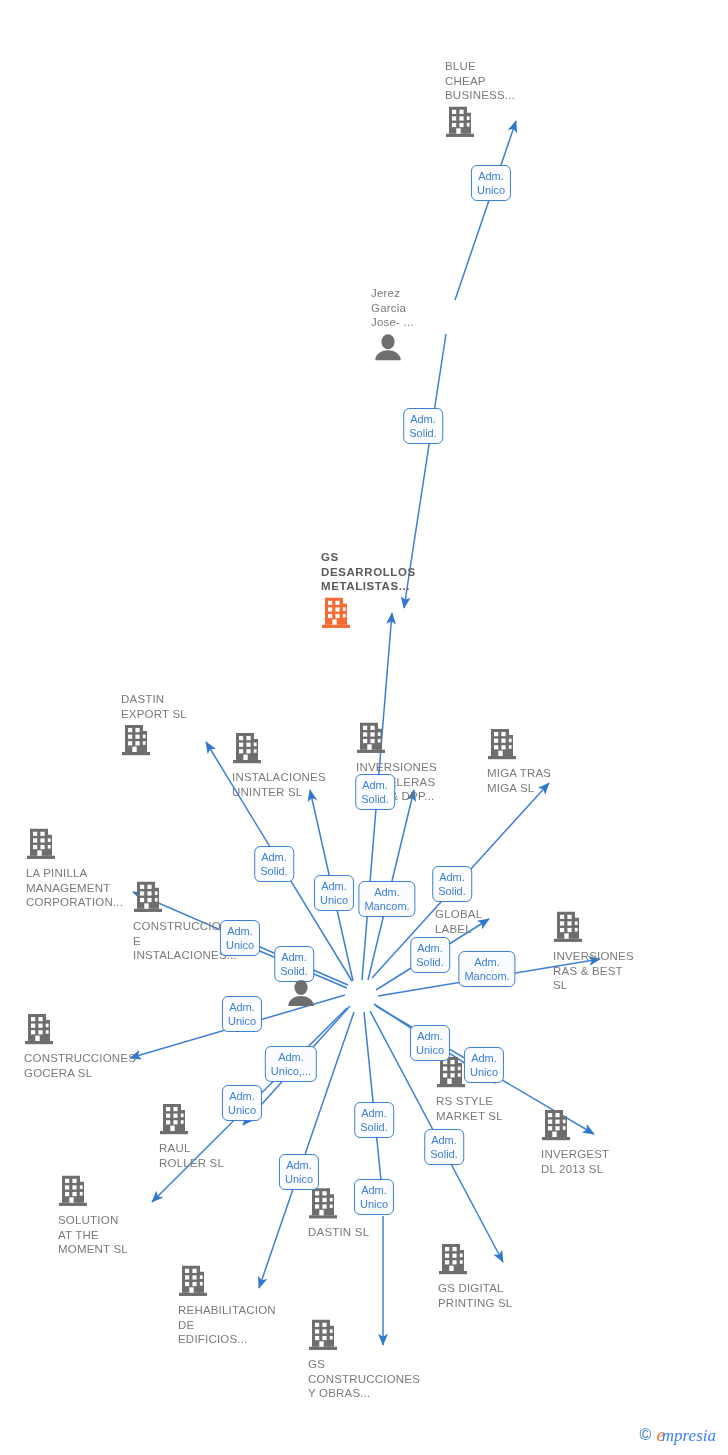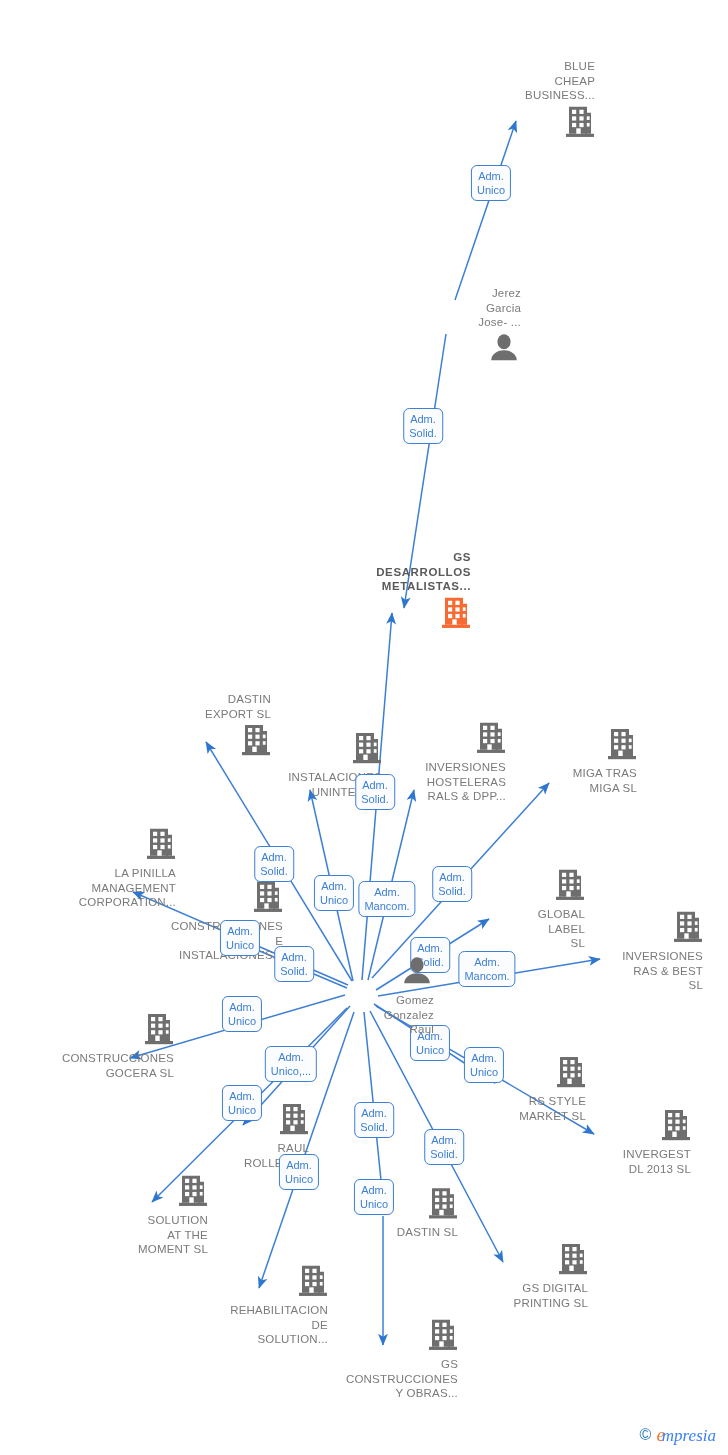--- a/index.html
+++ b/index.html
@@ -1,19 +1,19 @@
 <!DOCTYPE html>
 <html><head>
 <meta charset="utf-8">
 <style>
   html,body{margin:0;padding:0;background:#ffffff;}
   body{font-family:"Liberation Sans","DejaVu Sans",sans-serif;}
   #stage{position:relative;width:728px;height:1455px;background:#fff;overflow:hidden;}
   svg#wires{position:absolute;left:0;top:0;width:728px;height:1455px;pointer-events:none;}
-  .node{position:absolute;transform:translate(-50%,-50%);text-align:right;width:150px;}
+  .node{position:absolute;transform:translate(-50%,-50%);text-align:left;width:150px;}
   .node .glyph{display:block;margin:0 auto;}
   .node .caption{display:block;font-size:11.5px;line-height:14.5px;color:#7a7a7a;letter-spacing:.2px;white-space:pre-line;}
   .node.capAbove .caption{margin-bottom:2px;}
   .node.capBelow .caption{margin-top:2px;}
   .elabel{position:absolute;transform:translate(-50%,-50%);
     background:#fbfcfe;border:1.4px solid #3d7fd4;border-radius:6px;
     color:#3d7fd4;font-size:11px;line-height:14px;text-align:center;
     padding:3px 5px;white-space:pre-line;box-sizing:border-box;}
   .wm{position:absolute;right:12px;bottom:10px;display:flex;align-items:center;gap:5px;}
   .wm .c{color:#2f7fbf;font-size:16px;line-height:16px;}
@@ -249,23 +249,20 @@
         </svg></span>
     <span class="caption">INVERSIONES
 RAS &amp; BEST
 SL</span>
   </div>
   <div class="node capBelow" style="left:359px;top:996px;z-index:5">
     <span class="glyph"><svg width="34" height="32" viewBox="0 0 34 32" xmlns="http://www.w3.org/2000/svg">
 <ellipse cx="17" cy="9.5" rx="6.6" ry="7.6" fill="#6e6e6e"></ellipse>
 <path d="M17 18c7.6 0 12.6 4.6 12.8 9.9H4.2C4.4 22.6 9.4 18 17 18z" fill="#6e6e6e"></path>
         </svg></span>
-    <span class="caption">Gomez
-Gonzalez
-Raul</span>
   </div>
   <div class="node capBelow" style="left:99px;top:1046px">
     <span class="glyph"><svg width="30" height="33" viewBox="0 0 30 33" xmlns="http://www.w3.org/2000/svg">
 <rect x="4" y="2" width="18" height="27" fill="#6e6e6e"></rect>
 <rect x="20" y="8" width="6" height="21" fill="#6e6e6e"></rect>
 <rect x="1" y="29" width="28" height="3.2" fill="#6e6e6e"></rect>
 <rect x="7" y="5" width="4.2" height="4.2" fill="#fff"></rect>
           <rect x="14.4" y="5" width="4.2" height="4.2" fill="#fff"></rect>
 <rect x="7" y="11.6" width="4.2" height="4.2" fill="#fff"></rect>
           <rect x="14.4" y="11.6" width="4.2" height="4.2" fill="#fff"></rect>
@@ -396,21 +393,21 @@
 <rect x="7" y="11.6" width="4.2" height="4.2" fill="#fff"></rect>
           <rect x="14.4" y="11.6" width="4.2" height="4.2" fill="#fff"></rect>
 <rect x="7" y="18.2" width="4.2" height="4.2" fill="#fff"></rect>
           <rect x="14.4" y="18.2" width="4.2" height="4.2" fill="#fff"></rect>
 <rect x="21.8" y="11.6" width="2.8" height="3.6" fill="#fff"></rect>
           <rect x="21.8" y="18.2" width="2.8" height="3.6" fill="#fff"></rect>
 <rect x="11.3" y="23.6" width="4.4" height="5.4" fill="#fff"></rect>
         </svg></span>
     <span class="caption">REHABILITACION
 DE
-SOLUTION...</span>
+EDIFICIOS...</span>
   </div>
   <div class="node capBelow" style="left:383px;top:1359px">
     <span class="glyph"><svg width="30" height="33" viewBox="0 0 30 33" xmlns="http://www.w3.org/2000/svg">
 <rect x="4" y="2" width="18" height="27" fill="#6e6e6e"></rect>
 <rect x="20" y="8" width="6" height="21" fill="#6e6e6e"></rect>
 <rect x="1" y="29" width="28" height="3.2" fill="#6e6e6e"></rect>
 <rect x="7" y="5" width="4.2" height="4.2" fill="#fff"></rect>
           <rect x="14.4" y="5" width="4.2" height="4.2" fill="#fff"></rect>
 <rect x="7" y="11.6" width="4.2" height="4.2" fill="#fff"></rect>
           <rect x="14.4" y="11.6" width="4.2" height="4.2" fill="#fff"></rect>

